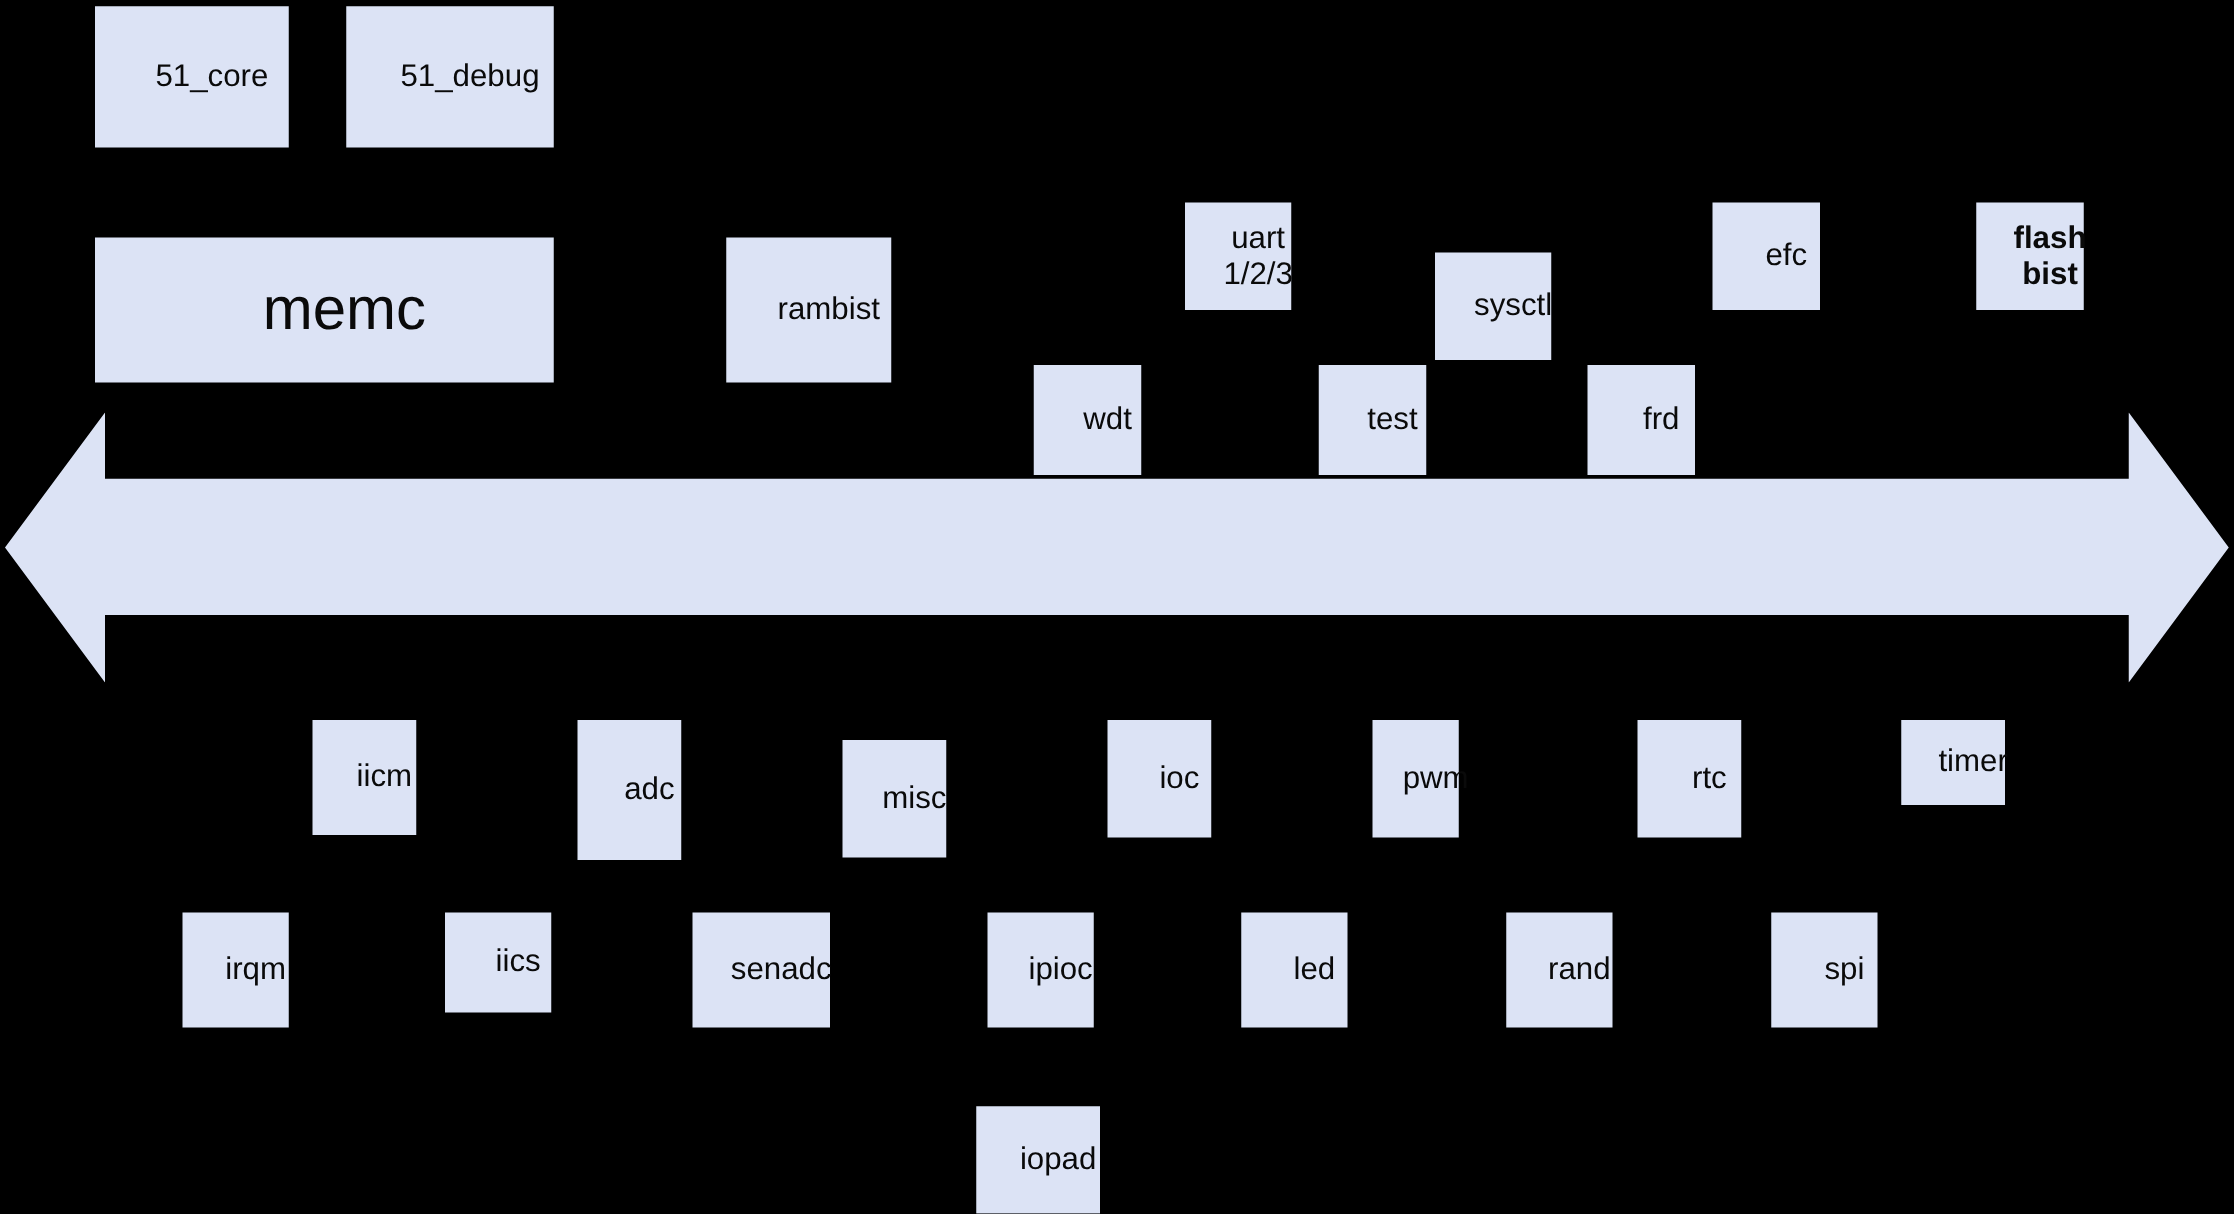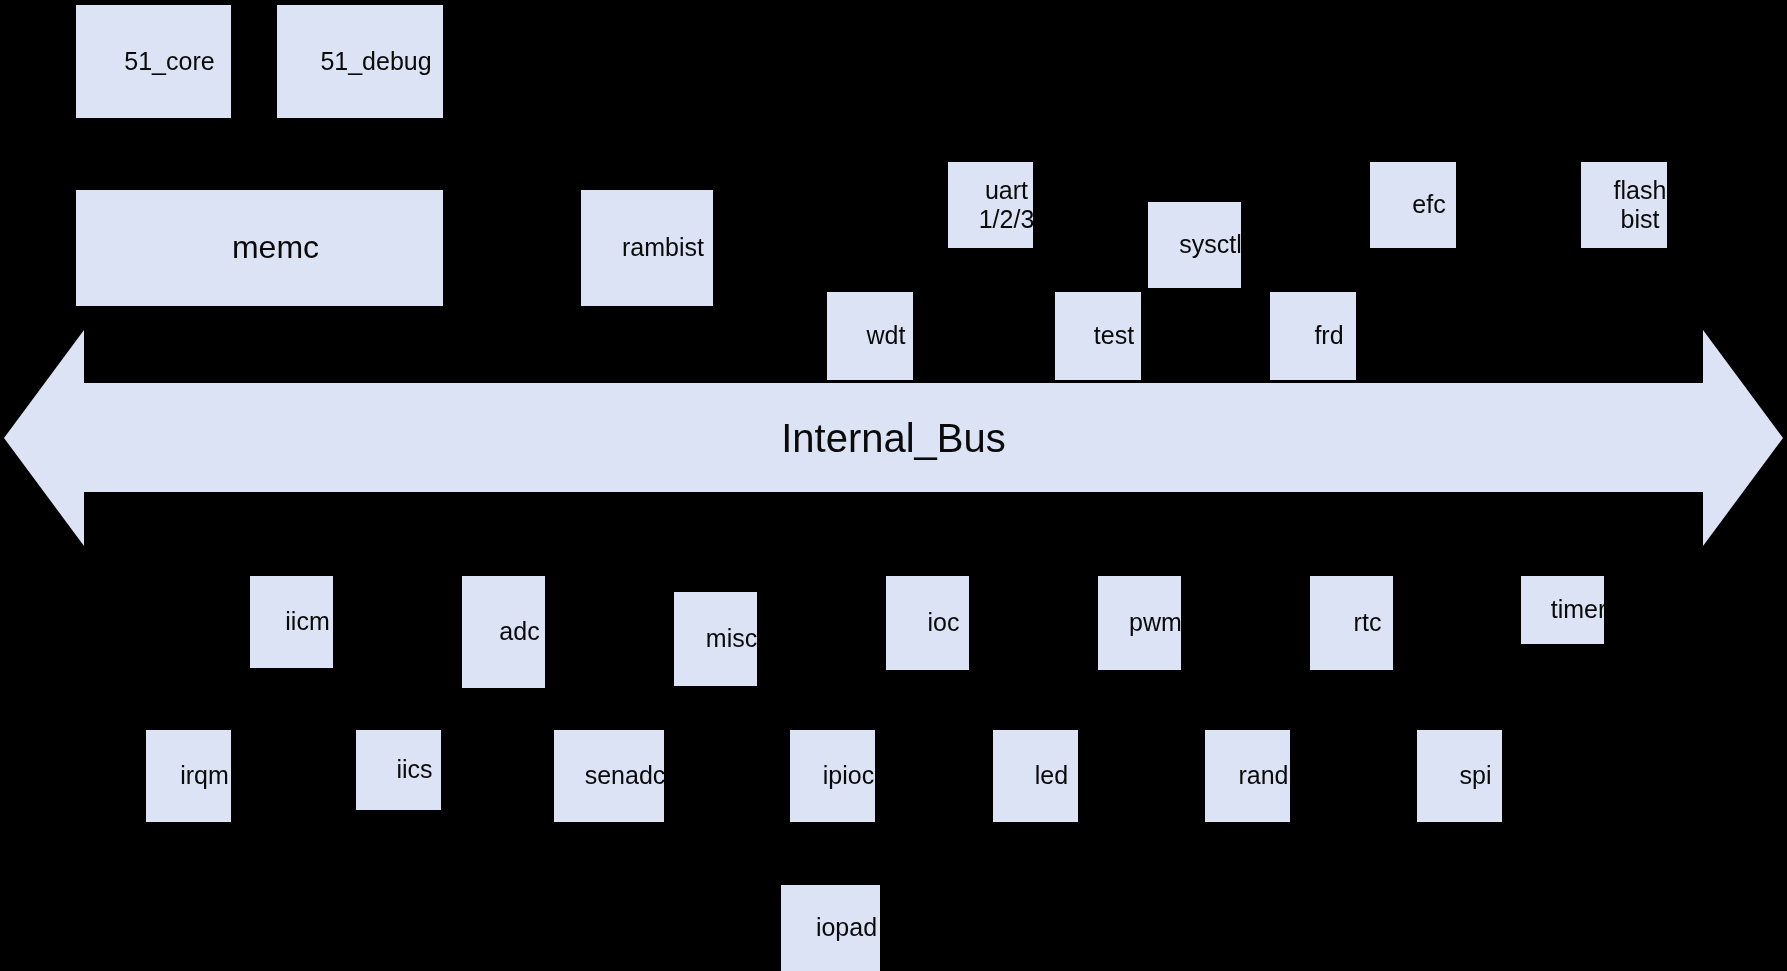--- a/index.html
+++ b/index.html
@@ -25,21 +25,21 @@
     text-align: center;
     line-height: 1.18;
     font-size: 25px;
     font-family: "Liberation Sans", sans-serif;
     box-sizing: border-box;
     white-space: pre-line;
     letter-spacing: 0px;
     padding-left: 32px;
   }
   .block.big {
-    font-size: 32px;
+    font-size: 48px;
   }
   
   #bus-arrow {
     position: absolute;
     left: 0px;
     top: 330px;
     width: 1787px;
     height: 216px;
   }
   #bus-arrow svg {
@@ -65,41 +65,40 @@
 </head>
 <body>
 
 <div id="diagram">
 
   <div id="bus-arrow">
     <svg viewBox="0 0 1787 216" preserveAspectRatio="none" xmlns="http://www.w3.org/2000/svg">
       <polygon points="4,108 84,0 84,53 1703,53 1703,0 1783,108 1703,216 1703,162 84,162 84,216" fill="#dce3f5"></polygon>
     </svg>
   </div>
-  <div id="bus-label">Internal_Bus</div>
 
   <div id="blocks-layer">
       <div class="block" style="left: 76px; top: 5px; width: 155px; height: 113px;">51_core</div>
       <div class="block" style="left: 277px; top: 5px; width: 166px; height: 113px;">51_debug</div>
       <div class="block big" style="left: 76px; top: 190px; width: 367px; height: 116px;">memc</div>
       <div class="block" style="left: 581px; top: 190px; width: 132px; height: 116px;">rambist</div>
       <div class="block" style="left: 948px; top: 162px; width: 85px; height: 86px;">uart
 1/2/3</div>
       <div class="block" style="left: 1148px; top: 162px; width: 93px; height: 86px; margin-top: 40px;">sysctl</div>
       <div class="block" style="left: 1370px; top: 162px; width: 86px; height: 86px;">efc</div>
-      <div class="block" style="left: 1581px; top: 162px; width: 86px; height: 86px;">flash
+      <div class="block" style="left: 1581px; top: 162px; width: 86px; height: 86px; font-weight: bold;">flash
 bist</div>
       <div class="block" style="left: 827px; top: 292px; width: 86px; height: 88px;">wdt</div>
       <div class="block" style="left: 1055px; top: 292px; width: 86px; height: 88px;">test</div>
       <div class="block" style="left: 1270px; top: 292px; width: 86px; height: 88px;">frd</div>
       <div class="block" style="left: 250px; top: 576px; width: 83px; height: 92px;">iicm</div>
       <div class="block" style="left: 462px; top: 576px; width: 83px; height: 112px;">adc</div>
       <div class="block" style="left: 674px; top: 592px; width: 83px; height: 94px;">misc</div>
       <div class="block" style="left: 886px; top: 576px; width: 83px; height: 94px;">ioc</div>
-      <div class="block" style="left: 1098px; top: 576px; width: 83px; height: 94px;">pwm</div>
+      <div class="block" style="left: 1098px; top: 576px; width: 69px; height: 94px;">pwm</div>
       <div class="block" style="left: 1310px; top: 576px; width: 83px; height: 94px;">rtc</div>
       <div class="block" style="left: 1521px; top: 576px; width: 83px; height: 68px;">timer</div>
       <div class="block" style="left: 146px; top: 730px; width: 85px; height: 92px;">irqm</div>
       <div class="block" style="left: 356px; top: 730px; width: 85px; height: 80px;">iics</div>
       <div class="block" style="left: 554px; top: 730px; width: 110px; height: 92px;">senadc</div>
       <div class="block" style="left: 790px; top: 730px; width: 85px; height: 92px;">ipioc</div>
       <div class="block" style="left: 993px; top: 730px; width: 85px; height: 92px;">led</div>
       <div class="block" style="left: 1205px; top: 730px; width: 85px; height: 92px;">rand</div>
       <div class="block" style="left: 1417px; top: 730px; width: 85px; height: 92px;">spi</div>
       <div class="block" style="left: 781px; top: 885px; width: 99px; height: 86px;">iopad</div>

